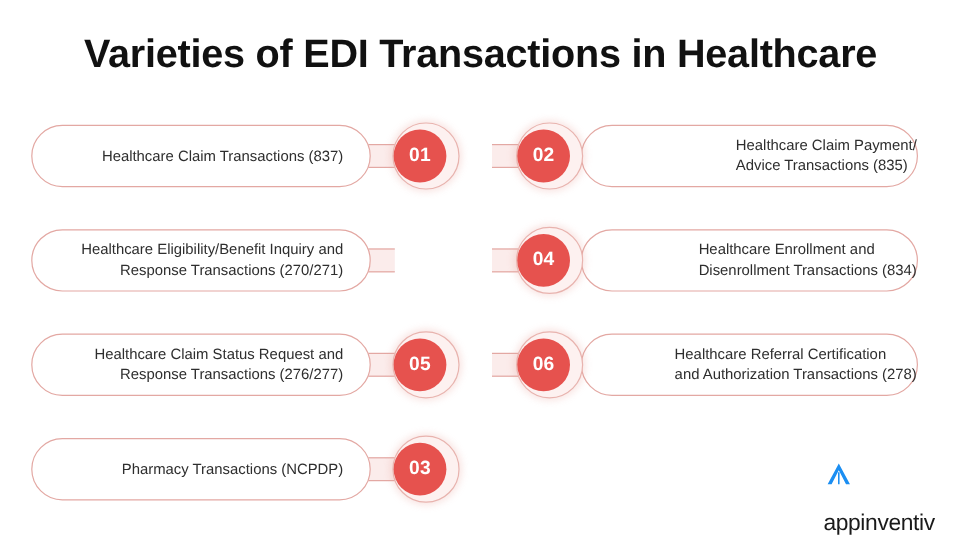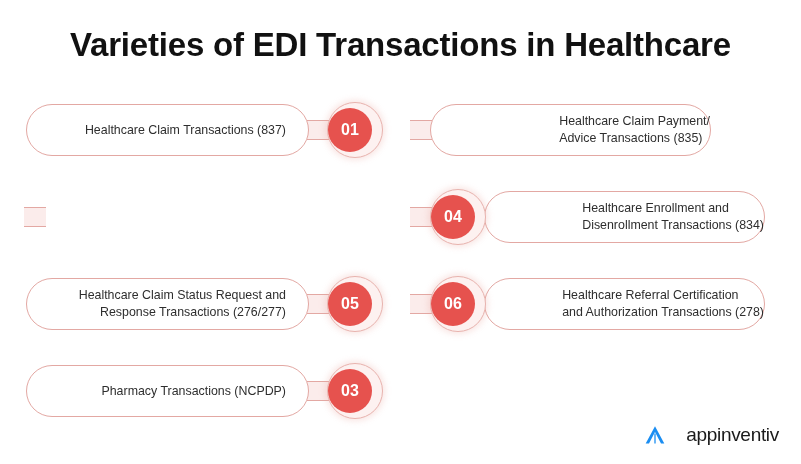--- a/index.html
+++ b/index.html
@@ -124,22 +124,22 @@
     font-weight: bold;
     letter-spacing: 0.2px;
   }
 
   
   .logo {
     position: absolute;
     right: 22px;
     bottom: 16px;
     display: flex;
-    align-items: center;
     gap: 18px;
+    flex-direction: column;
   }
   .logo-mark {
     width: 26px;
     height: 26px;
     display: block;
   }
   .logo-text {
     font-size: 19px;
     color: #1a1a1a;
     letter-spacing: -0.3px;
@@ -162,25 +162,31 @@
         <div class="connector"></div>
         <div class="badge">
           <div class="badge-inner">01</div>
         </div>
       </div>
       <div class="item right">
         <div class="pill">
           <span class="pill-label">Healthcare Claim Payment/<br>Advice Transactions (835)</span>
         </div>
         <div class="connector"></div>
-      </div>
-    </div>
-
-    <div class="row">
-      <div class="item left">
+        <div class="badge">
+          <div class="badge-inner">02</div>
+        </div>
+      </div>
+    </div>
+
+    <div class="row">
+      <div class="item left">
+        <div class="pill">
+          <span class="pill-label">Healthcare Eligibility/Benefit Inquiry and<br>Response Transactions (270/271)</span>
+        </div>
         <div class="connector"></div>
       </div>
       <div class="item right">
         <div class="pill">
           <span class="pill-label">Healthcare Enrollment and<br>Disenrollment Transactions (834)</span>
         </div>
         <div class="connector"></div>
         <div class="badge">
           <div class="badge-inner">04</div>
         </div>

